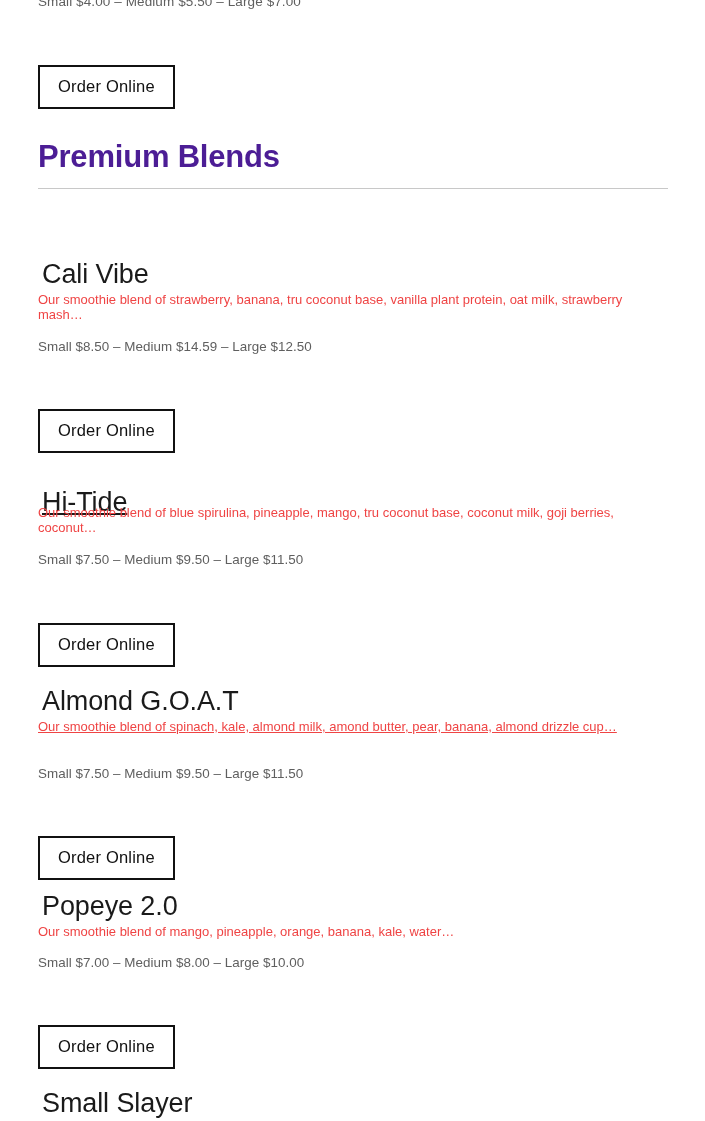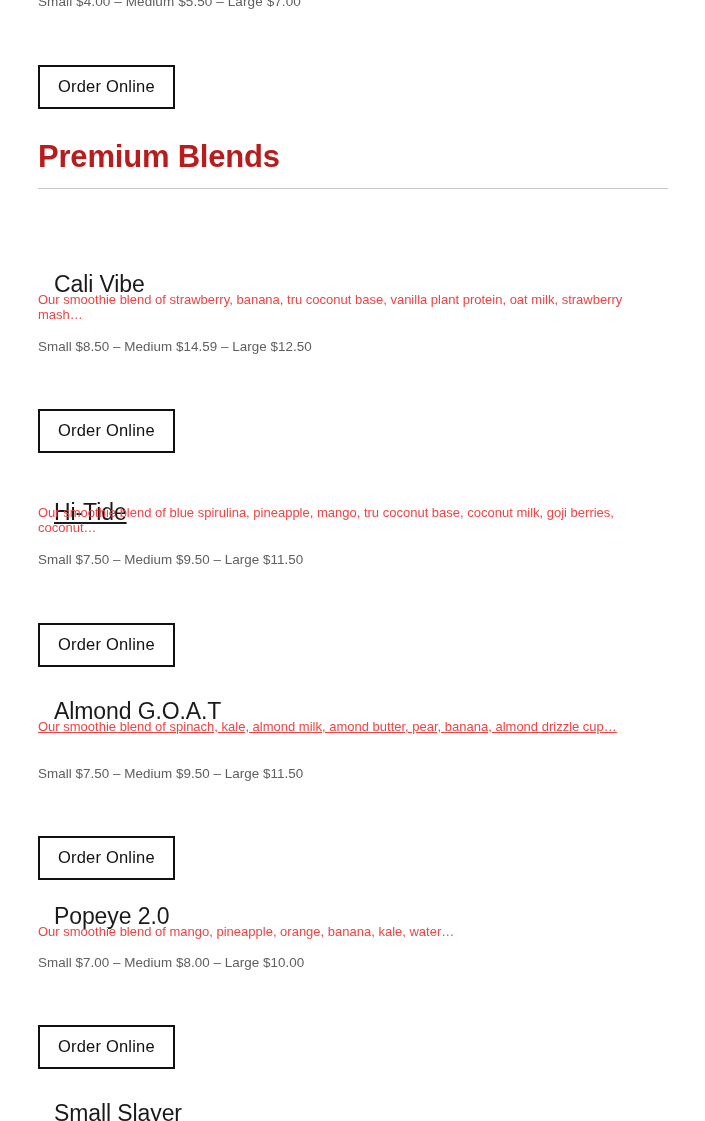--- a/index.html
+++ b/index.html
@@ -45,34 +45,34 @@
     cursor: pointer;
     letter-spacing: 0.2px;
     margin-top: 38px;
   }
 
   .section-title {
     font-size: 31px;
     font-weight: bold;
     letter-spacing: -0.2px;
     margin: 0;
-    color: #b91c1c;
+    color: #4c1d95;
   }
   .section-rule {
     border: none;
     border-top: 1px solid #c8c8c8;
     margin: 0;
     width: 630px;
   }
 
   .item-title {
-    font-size: 23px;
+    font-size: 27px;
     font-weight: normal;
     color: #1a1a1a;
-    margin: 16px;
+    margin: 4px;
     letter-spacing: -0.1px;
   }
   .item-desc {
     font-size: 13px;
     line-height: 1.15;
     color: #ef4444;
     margin: 0;
     max-width: 625px;
   }
   .item-price {

